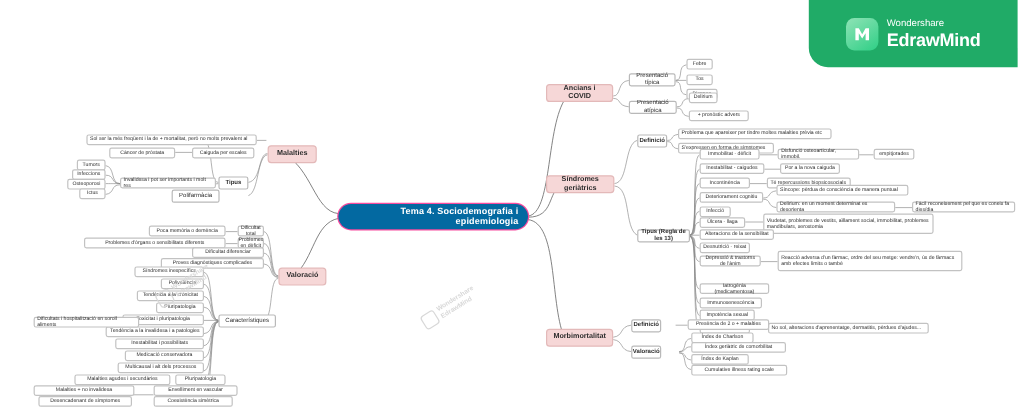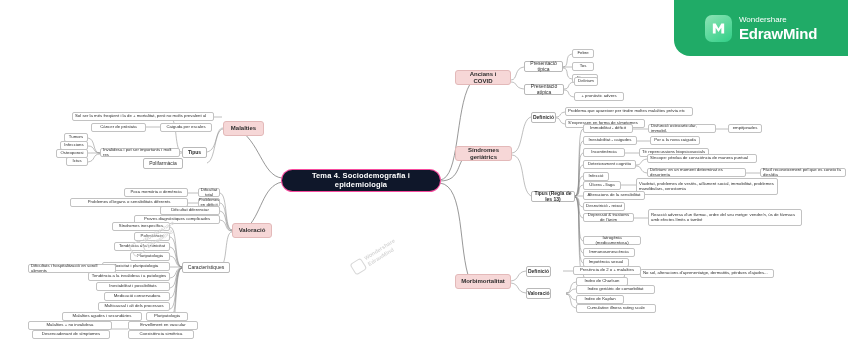--- a/index.html
+++ b/index.html
@@ -20,28 +20,29 @@
     box-sizing:border-box;
     display:flex;align-items:center;justify-content:center;
     text-align:center;
     line-height:1.15;
     white-space:pre-wrap;
     color:#2d2d2d;
   }
 
   
   .central{
-    background:#0f172a;
+    background:#0369a1;
     color:#ffffff;
     border-radius:12px;
     font-size:7.5px;
     font-weight:bold;
     letter-spacing:.15px;
     padding:0 8px;
     box-shadow:0 0 0 1px #f74b9e;
+    text-align:right;
   }
 
   
   .main{
     background:#f6d7d7;
     border:1px solid #e3b9b9;
     border-radius:3px;
     font-size:6px;
     font-weight:bold;
     padding:0 4px;

